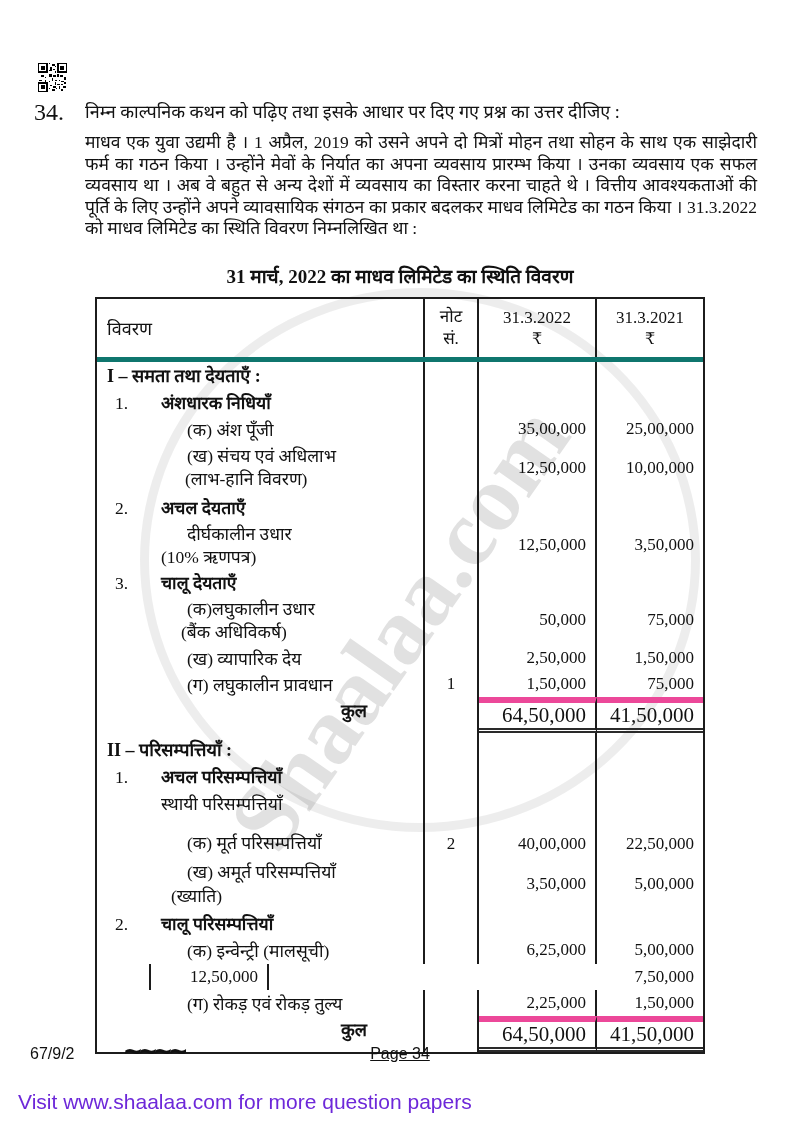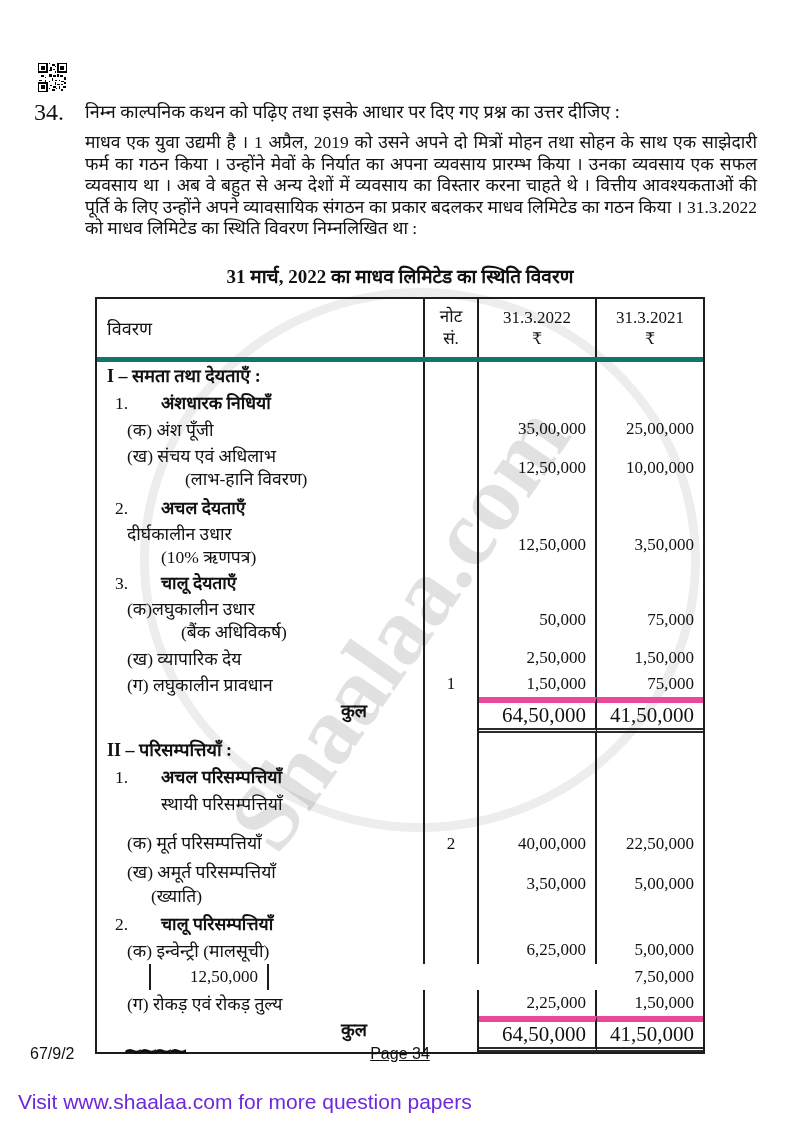--- a/index.html
+++ b/index.html
@@ -44,21 +44,21 @@
   .c3 { width:118px; border-right:2px solid #1c1c1c; }
   .c4 { flex:1; }
   .thead .c1 { display:flex; align-items:center; padding-left:10px; font-size:18px; }
   .hstack { display:flex; flex-direction:column; align-items:center; justify-content:center; height:100%; font-size:17px; line-height:1.3; }
   .hstack .rupee { font-size:16px; }
   .trow { display:flex; align-items:stretch; }
   .trow .c1 { padding-top:3px; font-size:17.5px; line-height:1.32; }
   .trow .c2 { display:flex; align-items:center; justify-content:center; font-size:17px; }
   .trow .c3, .trow .c4 { display:flex; align-items:center; justify-content:flex-end; padding-right:9px; font-size:17px; }
   .num { position:absolute; left:18px; top:3px; }
-  .lbl { display:block; padding-left:30px; }
+  .lbl { display:block; padding-left:90px; }
   .l2  { display:block; }
   .sec .c1 { font-weight:bold; font-size:18px; }
   .sec .lbl { padding-left:10px; }
   .subhead .lbl { font-weight:bold; padding-left:64px; }
   .total .c1 { font-weight:bold; font-size:18px; }
   .total .lbl { padding-left:0; padding-right:56px; text-align:right;margin-left:6px; }
   .total .c3, .total .c4 { border-top:6px solid #ec4899; border-bottom:5px double #2a2a2a; font-size:21px; }
   
   .footer-code { position:absolute; left:30px; top:1045px; font-family:"Liberation Sans","DejaVu Sans",sans-serif; font-size:16px; z-index:1; }
   .squiggle { position:absolute; left:124px; top:1033px; font-size:30px; font-weight:bold; letter-spacing:-3px; z-index:1; font-family:"DejaVu Sans Mono",monospace; }
@@ -289,21 +289,21 @@
           <span class="lbl">(क) मूर्त परिसम्पत्तियाँ</span>
         </div>
       <div class="c2">2</div>
       <div class="c3">40,00,000</div>
       <div class="c4">22,50,000</div>
     </div>
 
     <div class="trow" style="min-height:52px">
       <div class="c1">
         <span class="lbl">(ख) अमूर्त परिसम्पत्तियाँ</span>
-        <span class="l2" style="padding-left:54px">(ख्याति)</span>
+        <span class="l2" style="padding-left:74px">(ख्याति)</span>
       </div>
       <div class="c2"></div>
       <div class="c3">3,50,000</div>
       <div class="c4">5,00,000</div>
     </div>
 
     <div class="trow subhead" style="min-height:25px">
       <div class="c1">
           <span class="num">2.</span>
           <span class="lbl">चालू परिसम्पत्तियाँ</span>

